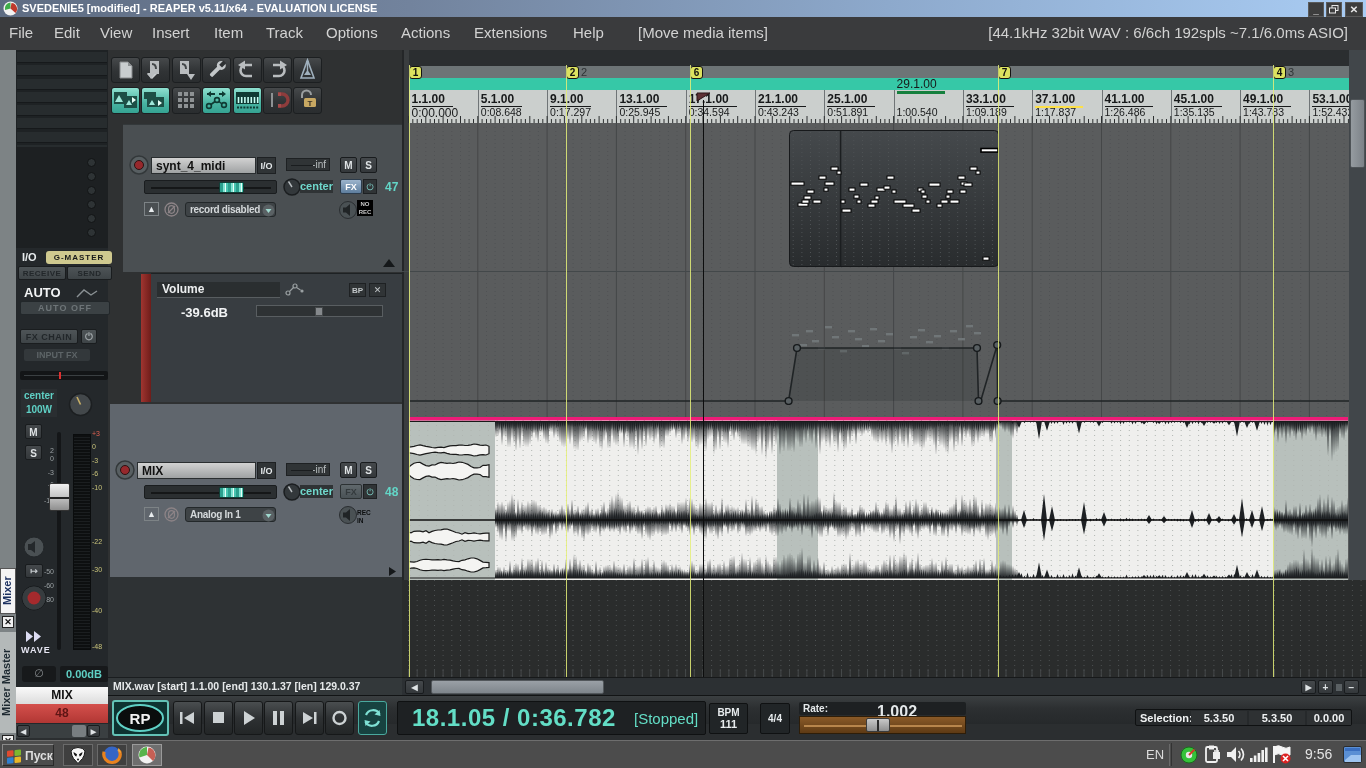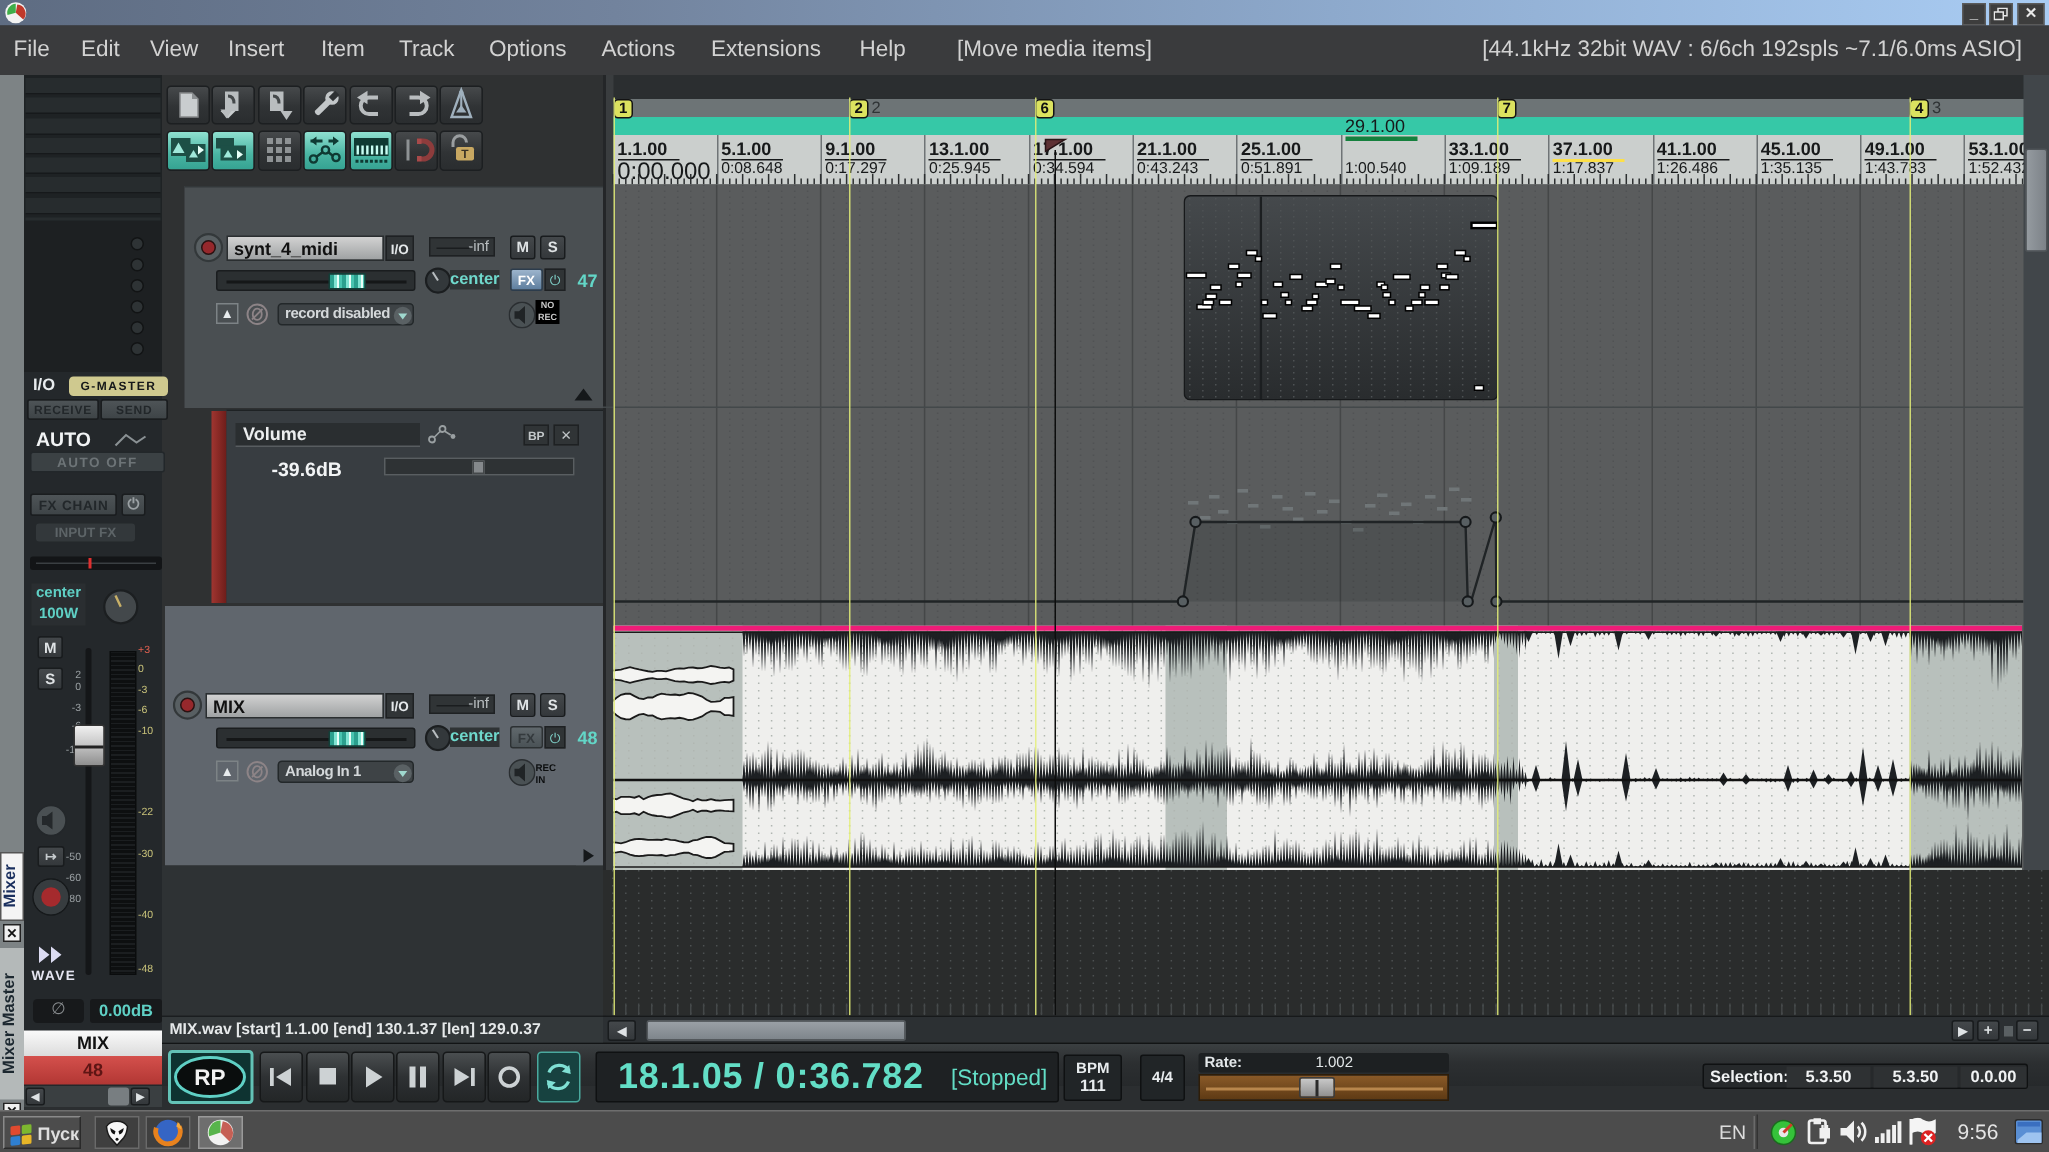--- a/index.html
+++ b/index.html
@@ -28,20 +28,21 @@
 .trbtn{position:absolute;top:5px;width:29px;height:34px;background:linear-gradient(180deg,#4a4e50,#2e3133 50%,#232627);border:1px solid #161819;border-radius:3px}
 #taskbar{left:0;top:740px;width:1366px;height:28px;background:#4c4c4c;border-top:1px solid #6e6e6e;z-index:20}
 .qbtn{position:absolute;top:3px;width:30px;height:22px;background:#3f3f3f;border:1px solid #6a6a6a}
 </style></head><body>
 <div id="title" class="abs">
     <svg class="abs" style="left:3px;top:1px" width="15" height="15">
       <circle cx="7.5" cy="7.5" r="7" fill="#f2f2f2"></circle>
       <path d="M7.5 1.5 A6 6 0 0 0 2 9 L7.5 7.5 Z" fill="#3fae49"></path>
       <path d="M8.5 2 A6 6 0 0 1 12.5 12 L7.5 7.5 Z" fill="#c0392b"></path>
     </svg>
+    <div class="t abs">SVEDENIE5 [modified] - REAPER v5.11/x64 - EVALUATION LICENSE</div>
     <div class="winbtn abs" style="left:1308px">_</div>
     <div class="winbtn abs" style="left:1326px"><svg width="10" height="9" style="margin-top:2px">
         <rect x="3" y="0.5" width="6" height="5" fill="none" stroke="#e8e8e8"></rect>
         <rect x="0.5" y="3" width="6" height="5" fill="#3d3d3d" stroke="#e8e8e8"></rect>
       </svg></div>
     <div class="winbtn abs" style="left:1345px;width:18px">✕</div>
   </div>
 <div id="menu" class="abs">
     <span style="left:9px">File</span>
     <span style="left:54px">Edit</span>
@@ -352,21 +353,21 @@
       <div class="abs" style="left:0px;top:627px;width:294px;height:18px;background:#33383a;border-top:1px solid #1a1d1f;color:#e6e9ea;font-size:10.5px;font-weight:bold;line-height:17px;padding-left:5px;white-space:nowrap;overflow:visible;z-index:5">MIX.wav [start] 1.1.00 [end] 130.1.37 [len] 129.0.37</div>
     </div>
     <div id="arr" class="abs">
       <div class="abs" style="left:0;top:0;width:964px;height:15px;background:#2b2e30"></div>
       <div class="abs" style="left:0;top:0;width:2px;height:627px;background:#242628"></div>
       <div class="abs" style="left:2px;top:0;width:5px;height:627px;background:#3a3d3f"></div>
       <div class="abs" style="left:7px;top:16px;width:950px;height:12px;background:#6d7476"></div>
       <div class="abs" style="left:7px;top:28px;width:950px;height:11.5px;background:#36c8a7"></div>
       <div class="abs" style="left:7px;top:40px;width:950px;height:33px;background:#cbcfcd"></div>
       <div class="abs" style="left:9.5px;top:42px;font-size:12px;font-weight:bold;color:#17191a;border-bottom:1px solid #17191a;padding-right:8px">1.1.00</div>
-      <div class="abs" style="left:9.5px;top:56px;font-size:16px;color:#17191a">0:00.000</div>
+      <div class="abs" style="left:9.5px;top:56px;font-size:12px;color:#17191a">0:00.000</div>
       <div class="abs" style="left:75.8px;top:40px;width:1px;height:33px;background:#6f7476"></div>
       <div class="abs" style="left:78.8px;top:42px;font-size:12px;font-weight:bold;color:#17191a;border-bottom:1px solid #17191a;padding-right:8px">5.1.00</div>
       <div class="abs" style="left:78.8px;top:56px;font-size:10.5px;color:#17191a">0:08.648</div>
       <div class="abs" style="left:145.1px;top:40px;width:1px;height:33px;background:#6f7476"></div>
       <div class="abs" style="left:148.1px;top:42px;font-size:12px;font-weight:bold;color:#17191a;border-bottom:1px solid #17191a;padding-right:8px">9.1.00</div>
       <div class="abs" style="left:148.1px;top:56px;font-size:10.5px;color:#17191a">0:17.297</div>
       <div class="abs" style="left:214.4px;top:40px;width:1px;height:33px;background:#6f7476"></div>
       <div class="abs" style="left:217.4px;top:42px;font-size:12px;font-weight:bold;color:#17191a;border-bottom:1px solid #17191a;padding-right:8px">13.1.00</div>
       <div class="abs" style="left:217.4px;top:56px;font-size:10.5px;color:#17191a">0:25.945</div>
       <div class="abs" style="left:283.7px;top:40px;width:1px;height:33px;background:#6f7476"></div>
@@ -1338,21 +1339,21 @@
     <div class="abs" style="left:397px;top:5px;width:309px;height:34px;background:#1e2123;border:1px solid #0f1112;border-radius:2px"></div>
     <div class="abs" style="left:412px;top:8px;color:#63dec6;font-size:24px;font-weight:bold;letter-spacing:0.5px">18.1.05 / 0:36.782</div>
     <div class="abs" style="left:634px;top:14px;color:#63dec6;font-size:15px">[Stopped]</div>
     <div class="abs" style="left:709px;top:7px;width:39px;height:31px;background:#212527;border:1px solid #0f1112;border-radius:2px;color:#e8ecee;text-align:center;font-weight:bold">
       <div style="font-size:10px;margin-top:3px">BPM</div>
       <div style="font-size:11px">111</div>
     </div>
     <div class="abs" style="left:760px;top:7px;width:30px;height:31px;background:#212527;border:1px solid #0f1112;border-radius:2px;color:#e8ecee;text-align:center;font-weight:bold;font-size:10px;line-height:30px">4/4</div>
     <div class="abs" style="left:799px;top:6px;width:167px;height:13px;background:#1d2022;border-radius:2px">
       <span class="abs" style="left:4px;top:1px;color:#e4e8ea;font-size:10px;font-weight:bold">Rate:</span>
-      <span class="abs" style="left:78px;top:1px;color:#e4e8ea;font-size:10px;font-weight:normal">1.002</span>
+      <span class="abs" style="left:78px;top:1px;color:#e4e8ea;font-size:16px;font-weight:bold">1.002</span>
     </div>
     <div class="abs" style="left:799px;top:20px;width:167px;height:18px;background:linear-gradient(180deg,#8a5a28,#5e3a14);border:1px solid #2e1d08">
       <div class="abs" style="left:4px;top:8px;width:158px;height:1.5px;background:#b8864c"></div>
       <div class="abs" style="left:66px;top:1px;width:24px;height:14px;background:linear-gradient(180deg,#c9c9c9,#8f8f8f);border:1px solid #3c3c3c;border-radius:2px">
         <div class="abs" style="left:10px;top:1px;width:2px;height:11px;background:#2a2a2a"></div>
       </div>
     </div>
     <div class="abs" style="left:1135px;top:13px;width:217px;height:17px;background:#26292b;border:1px solid #0f1112;border-radius:2px;color:#f0f2f3;font-size:11px;font-weight:bold">
       <span class="abs" style="left:4px;top:2px">Selection:</span>
       <span class="abs" style="left:55px;top:1px;width:56px;height:14px;background:#2e3133;text-align:center;line-height:14px">5.3.50</span>

